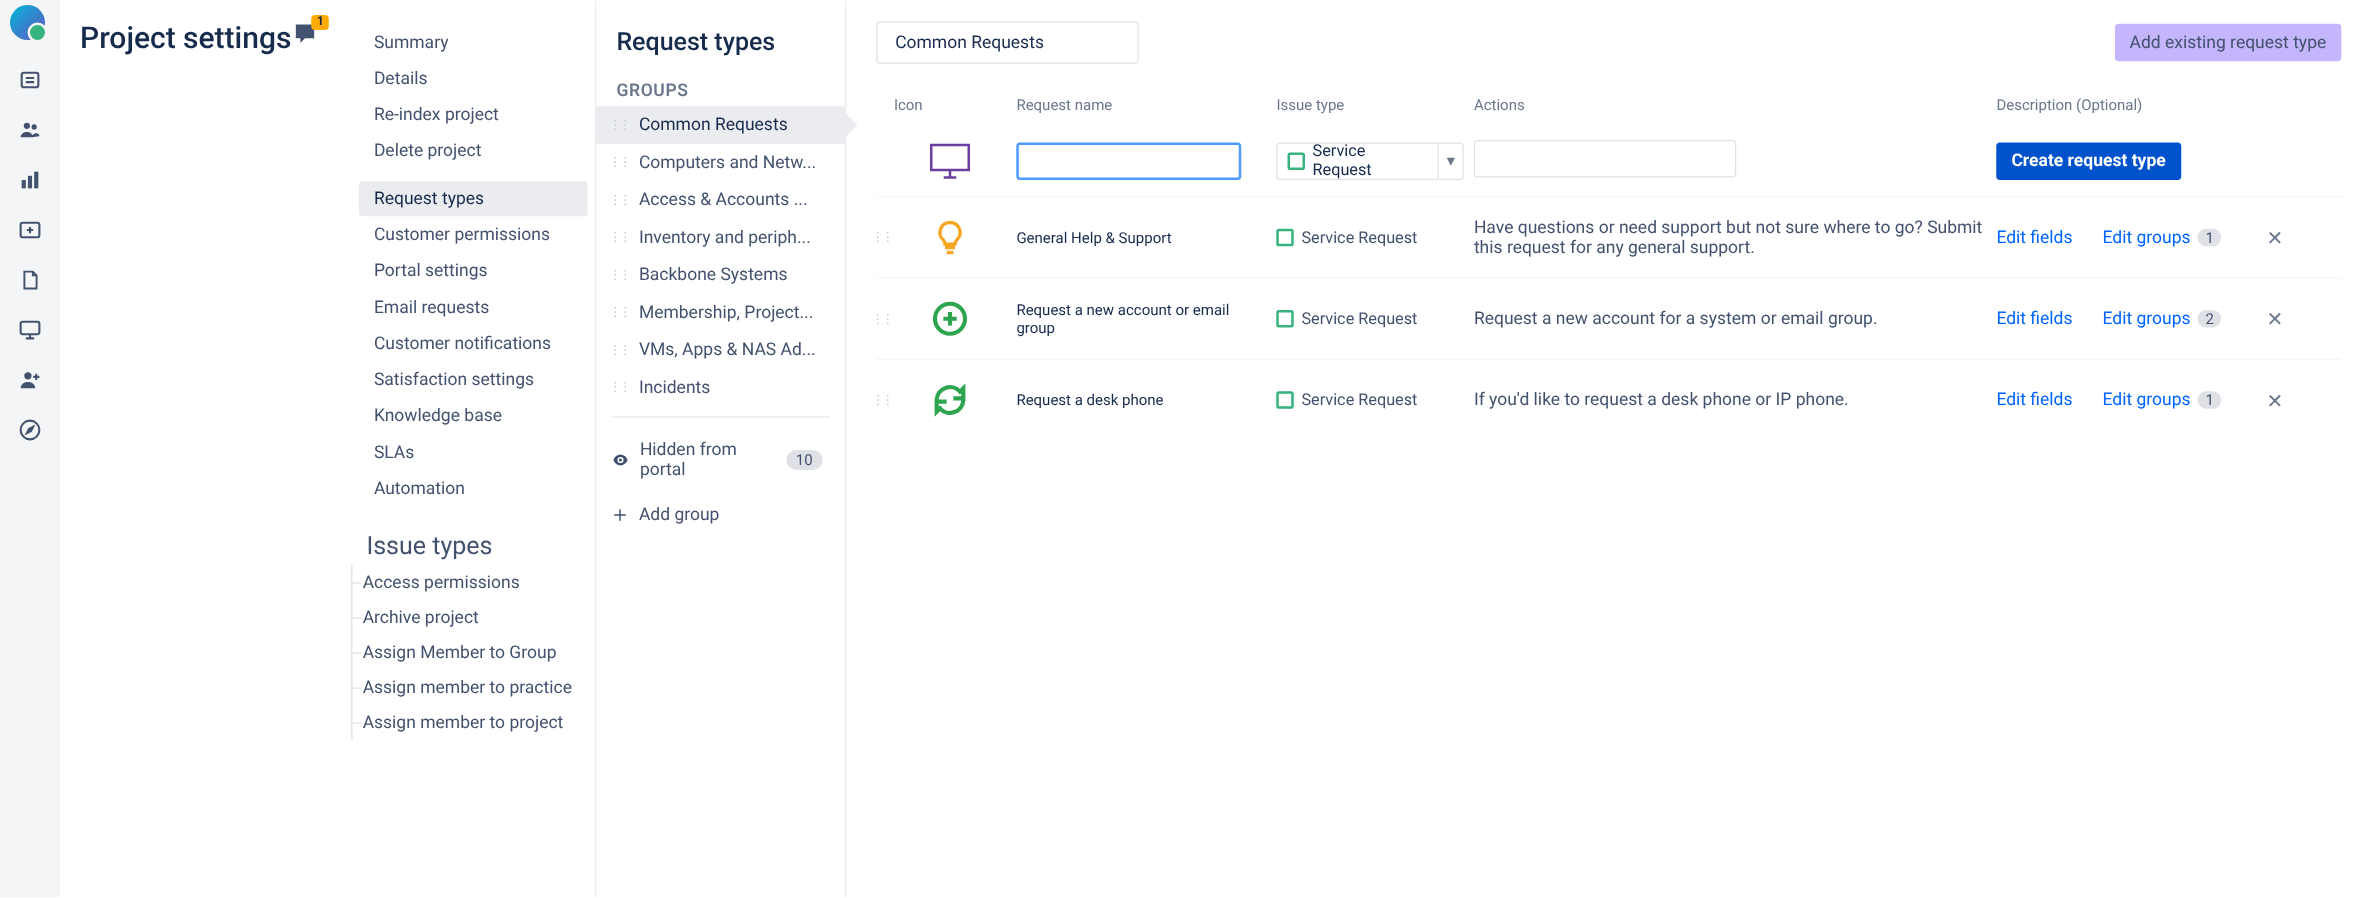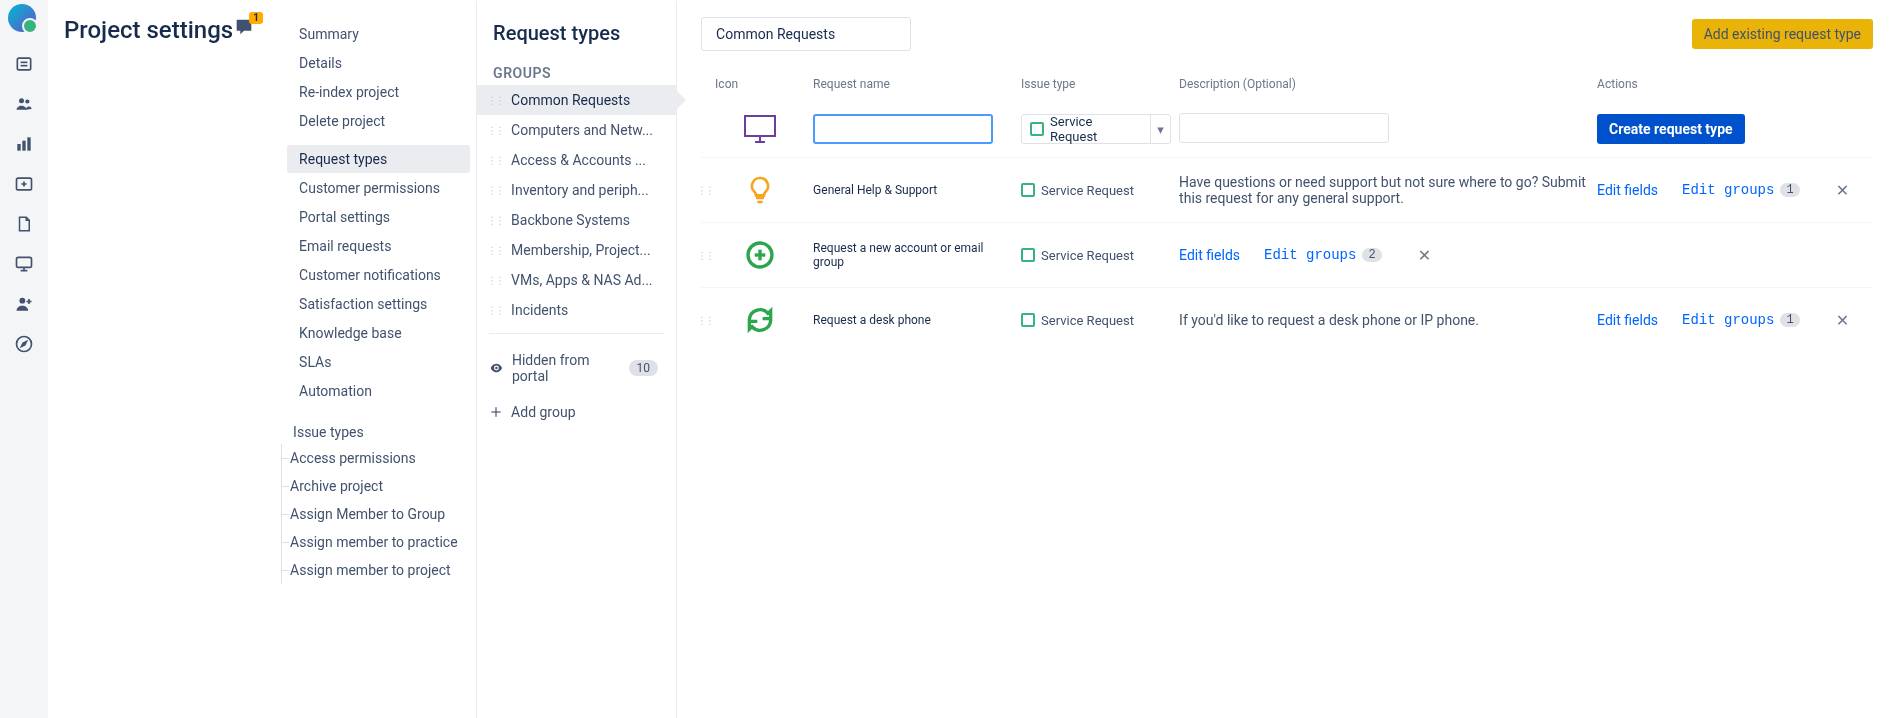--- a/index.html
+++ b/index.html
@@ -12,39 +12,39 @@
 .iconrail .logo-circle::after { content:''; position:absolute; bottom:-2px; right:-2px; width:12px; height:12px; background:#36b37e; border-radius:50%; border:2px solid #f4f5f7; }
 .main { flex: 1; display: flex; }
 .header { padding: 16px 24px 12px 16px; display:flex; justify-content:space-between; align-items:flex-start; }
 .header h1 { font-size: 24px; font-weight: 500; color: #172b4d; }
 .feedback { position: relative; width:24px; height:24px; color:#42526e; cursor:pointer; }
 .feedback-badge { position:absolute; top:-4px; right:-6px; background:#ffab00; color:#172b4d; font-size:10px; font-weight:700; padding:0 4px; border-radius:3px; line-height:12px; }
 .content { flex:1; display:flex; border-top:1px solid #fff; }
 .sidebar1 { width: 196px; border-right: 1px solid #ebecf0; padding-top: 18px; }
 .sidebar1 .nav-item { padding: 6px 12px; font-size: 14px; color:#42526e; cursor:pointer; border-radius:3px; margin:1px 6px; }
 .sidebar1 .nav-item.selected { background:#ebecf0; color:#172b4d; font-weight:400; }
-.sidebar1 .section-head { padding: 10px 12px 4px; font-size:14px; color:#42526e; }
+.sidebar1 .section-head { padding: 10px 12px 4px; font-size:20px; color:#42526e; }
 .sidebar1 .subtree { margin-left:0; border-left:1px solid #dfe1e6; }
 .sidebar1 .sub-item { padding:6px 8px; font-size:14px; color:#42526e; cursor:pointer; position:relative; }
 .sidebar1 .sub-item::before { content:''; position:absolute; left:-1px; top:50%; width:8px; height:1px; background:#dfe1e6; }
 .sidebar2 { width: 200px; border-right: 1px solid #ebecf0; padding: 16px 0; display:flex; flex-direction:column; }
 .sidebar2 h2 { font-size:20px; font-weight:500; padding:4px 16px 16px; }
 .groups-label { font-size:14px; font-weight:600; color:#6b778c; padding:4px 16px; letter-spacing:0.5px; }
 .group-item { display:flex; align-items:center; gap:8px; padding:7px 10px; font-size:14px; color:#42526e; cursor:pointer; position:relative; }
 .group-item .grip { color:#c1c7d0; font-size:10px; letter-spacing:-2px; }
 .group-item.selected { background:#ebecf0; color:#172b4d; }
 .group-item.selected::after { content:''; position:absolute; right:-10px; top:50%; transform:translateY(-50%); width:0; height:0; border-top:10px solid transparent; border-bottom:10px solid transparent; border-left:10px solid #ebecf0; }
 .hidden-row, .add-group { display:flex; align-items:center; gap:8px; padding:10px 12px; font-size:14px; color:#42526e; cursor:pointer; }
 .hidden-row .count { background:#dfe1e6; border-radius:10px; padding:1px 8px; font-size:12px; margin-left:auto; margin-right:6px; }
 .group-divider { height:1px; background:#ebecf0; margin:8px 12px; }
 .workarea { flex:1; padding:16px 24px; overflow:auto; }
 .workarea-top { display:flex; justify-content:space-between; align-items:center; margin-bottom:20px; }
 .group-name-box { border:1px solid #dfe1e6; border-radius:3px; padding:8px 14px; font-size:14px; color:#172b4d; min-width:210px; }
 .btn { border:none; border-radius:3px; padding:7px 12px; font-size:14px; cursor:pointer; font-family:inherit; }
-.btn-default { background:#eab308; color:#42526e; }
+.btn-default { background:#c4b5fd; color:#42526e; }
 .btn-primary { background:#0052cc; color:#fff; font-weight:700; }
 .rt-table { width:100%; }
 .rt-head { display:grid; grid-template-columns: 90px 200px 150px 410px 1fr; gap:8px; font-size:12px; color:#6b778c; padding:6px 0 10px 14px; }
 .rt-row { display:grid; grid-template-columns: 90px 200px 150px 410px 1fr; gap:8px; padding:14px 0 14px 14px; border-top:1px solid #f4f5f7; align-items:center; position:relative; }
 .rt-row .rgrip { position:absolute; left:-4px; top:50%; transform:translateY(-50%); color:#c1c7d0; font-size:10px; letter-spacing:-2px; cursor:grab; }
 .rt-form-row { display:grid; grid-template-columns: 90px 200px 150px 410px 1fr; gap:8px; padding:10px 0 10px 14px; align-items:center; }
 .icon-cell { display:flex; justify-content:center; }
 .icon-box { width:36px; height:36px; display:flex; align-items:center; justify-content:center; }
 .txt-input { width:180px; height:30px; border:2px solid #4c9aff; border-radius:3px; padding:4px 8px; font-family:inherit; font-size:14px; outline:none; }
 .issue-select { display:flex; align-items:center; border:1px solid #dfe1e6; border-radius:3px; height:30px; font-size:13px; }
@@ -52,21 +52,21 @@
 .issue-select .sel-caret { border-left:1px solid #dfe1e6; width:20px; display:flex; align-items:center; justify-content:center; color:#6b778c; height:100%; }
 .issue-sq { width:14px; height:14px; border:2px solid #36b37e; border-radius:2px; display:inline-block; }
 .desc-input { width:210px; height:30px; border:1px solid #dfe1e6; border-radius:3px; resize:none; font-family:inherit; padding:4px; position:relative; }
 .issue-badge { display:flex; align-items:center; gap:6px; font-size:13px; color:#42526e; }
 .req-name { font-size:12px; color:#172b4d; }
 .req-desc { font-size:14px; color:#42526e; }
 .actions-cell { display:flex; align-items:center; gap:24px; justify-content:flex-start; }
 .link { color:#0065ff; font-size:14px; cursor:pointer; }
 .pill { background:#dfe1e6; border-radius:10px; padding:0 6px; font-size:12px; color:#42526e; }
 .close-x { color:#6b778c; cursor:pointer; font-size:16px; margin-left:12px; font-weight:300; }
-.eg-cell { display:flex; align-items:center; gap:6px;font-family:Liberation Mono, monospace; }
+.eg-cell { display:flex; align-items:center; gap:6px; }
 svg { display:block; }
 </style>
 </head>
 <body>
 
 <div class="app">
   <div class="iconrail">
     <div class="logo">
         <div class="logo-circle"></div>
       </div>
@@ -225,22 +225,22 @@
         <div class="workarea-top">
           <div class="group-name-box">Common Requests</div>
           <button class="btn btn-default">Add existing request type</button>
         </div>
 
         <div class="rt-table">
           <div class="rt-head">
             <div>Icon</div>
             <div>Request name</div>
             <div>Issue type</div>
+            <div>Actions</div>
             <div>Description (Optional)</div>
-            <div>Actions</div>
           </div>
 
           <div class="rt-form-row">
             <div class="icon-cell">
                 <div class="icon-box">
               <svg width="34" height="30" viewBox="0 0 34 30" fill="none" stroke="#6b3fa0" stroke-width="2">
                     <rect x="2" y="2" width="30" height="20"></rect>
                     <line x1="12" y1="28" x2="22" y2="28"></line>
                     <line x1="17" y1="22" x2="17" y2="28"></line>
                   </svg>
@@ -294,20 +294,21 @@
                       <line x1="12" y1="8" x2="12" y2="16"></line>
                       <line x1="8" y1="12" x2="16" y2="12"></line>
                     </svg>
                   </div>
                 </div>
                 <div class="req-name">Request a new account or email group</div>
                 <div class="issue-badge">
                   <span class="issue-sq"></span>
                   <span>Service Request</span>
                 </div>
+                <div class="req-desc">Request a new account for a system or email group.</div>
                 <div class="actions-cell">
                   <span class="link">Edit fields</span>
                   <span class="eg-cell">
                     <span class="link">Edit groups</span> 
                     <span class="pill">2</span>
                   </span>
                   <span class="close-x">✕</span>
                 </div>
               </div>
               <div class="rt-row">

